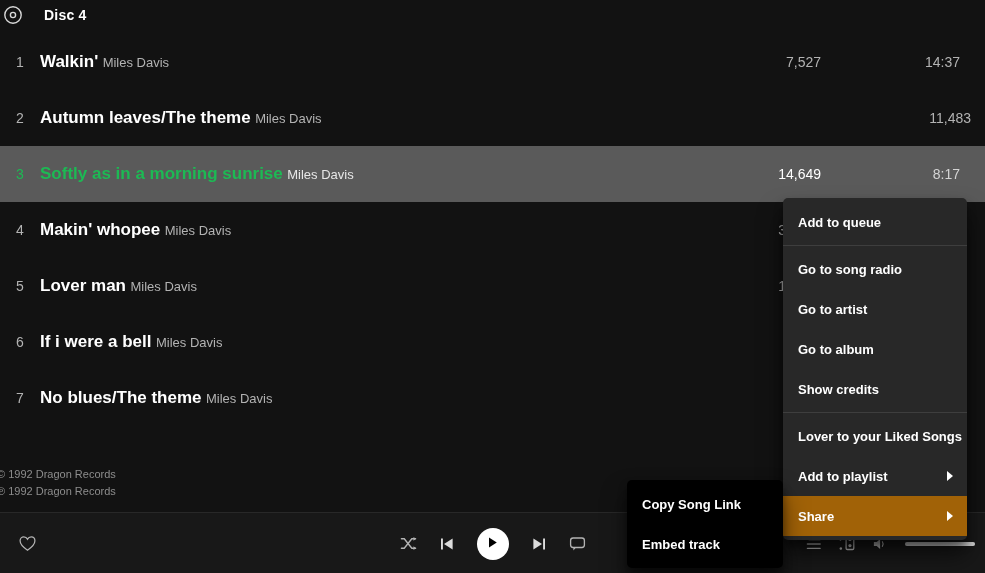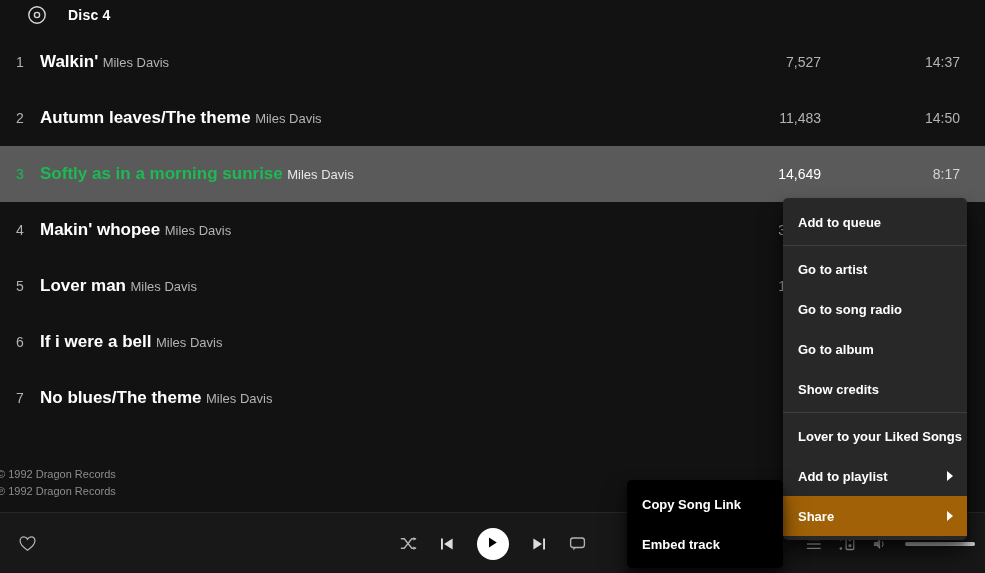--- a/index.html
+++ b/index.html
@@ -11,21 +11,21 @@
     position: relative;
     color: #ffffff;
   }
 
   
   .disc-header {
     position: absolute;
     left: 0; top: 0;
     width: 985px; height: 30px;
     display: flex; align-items: center;
-    padding-left: 26px;
+    padding-left: 2px;
   }
   .disc-icon { width: 22px; height: 22px; flex: 0 0 22px; display: block; }
   .disc-label {
     font-size: 14px; font-weight: bold; color: #ffffff;
     margin-left: 20px; letter-spacing: .2px;
   }
 
   
   .track-list {
     position: absolute;
@@ -202,21 +202,20 @@
     <span class="t-dur">14:37</span>
   </div>
 
   <div class="track-row">
     <span class="t-num">2</span>
     <span class="t-info">
       <span class="t-title">Autumn leaves/The theme</span>
       <span class="t-artist">Miles Davis</span>
     </span>
     <span class="t-plays">11,483</span>
-    <span class="t-dur">14:50</span>
   </div>
 
   <div class="track-row current">
     <span class="t-num">3</span>
     <span class="t-info">
       <span class="t-title">Softly as in a morning sunrise</span>
       <span class="t-artist">Miles Davis</span>
     </span>
     <span class="t-plays">14,649</span>
     <span class="t-dur">8:17</span>
@@ -270,24 +269,24 @@
 </div>
 
 <div class="ctx-menu">
 
   <div class="ctx-item">
     <span class="ctx-label">Add to queue</span>
   </div>
   <div class="ctx-sep"></div>
 
   <div class="ctx-item">
+    <span class="ctx-label">Go to song radio</span>
+  </div>
+  <div class="ctx-item">
     <span class="ctx-label">Go to artist</span>
-  </div>
-  <div class="ctx-item">
-    <span class="ctx-label">Go to song radio</span>
   </div>
   <div class="ctx-item">
     <span class="ctx-label">Go to album</span>
   </div>
   <div class="ctx-item">
     <span class="ctx-label">Show credits</span>
   </div>
   <div class="ctx-sep"></div>
 
   <div class="ctx-item">

